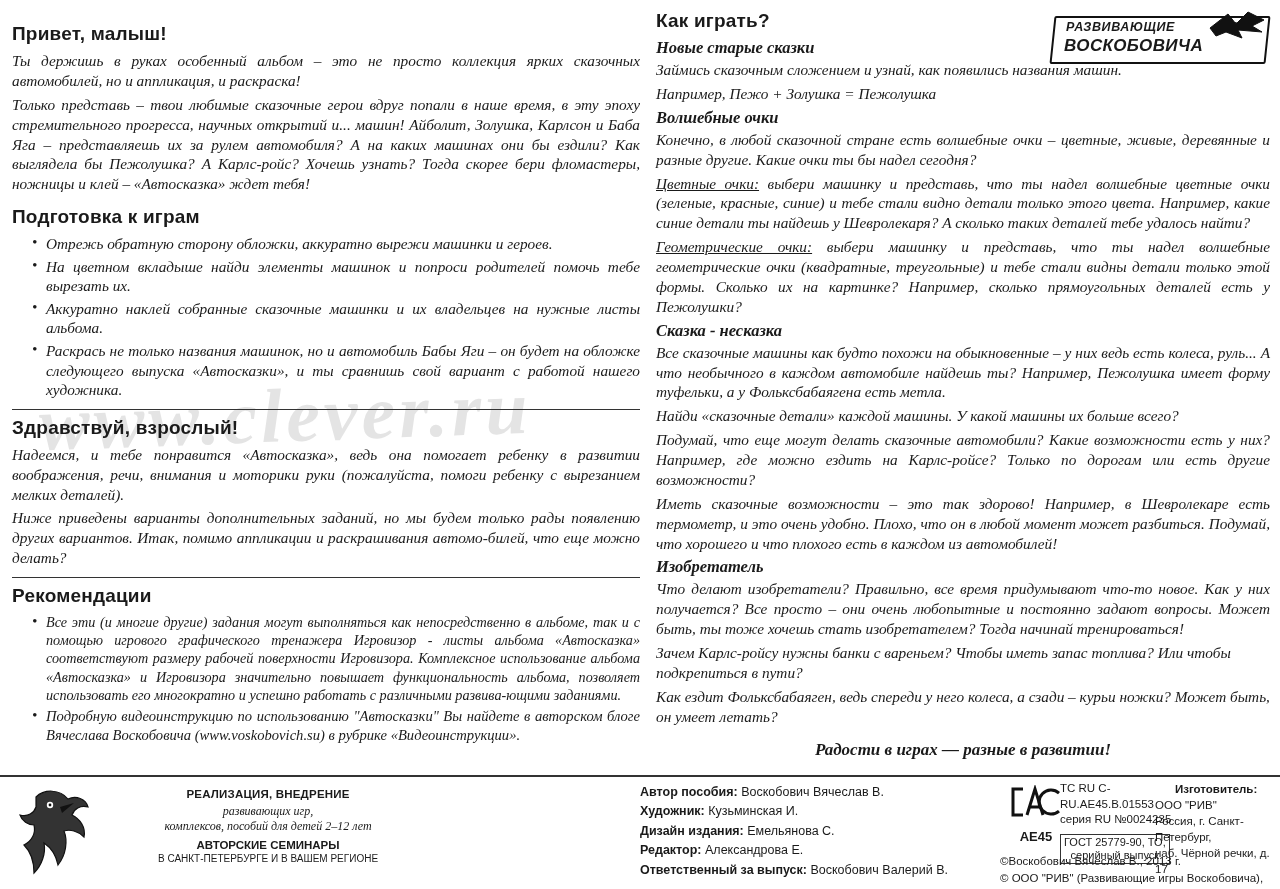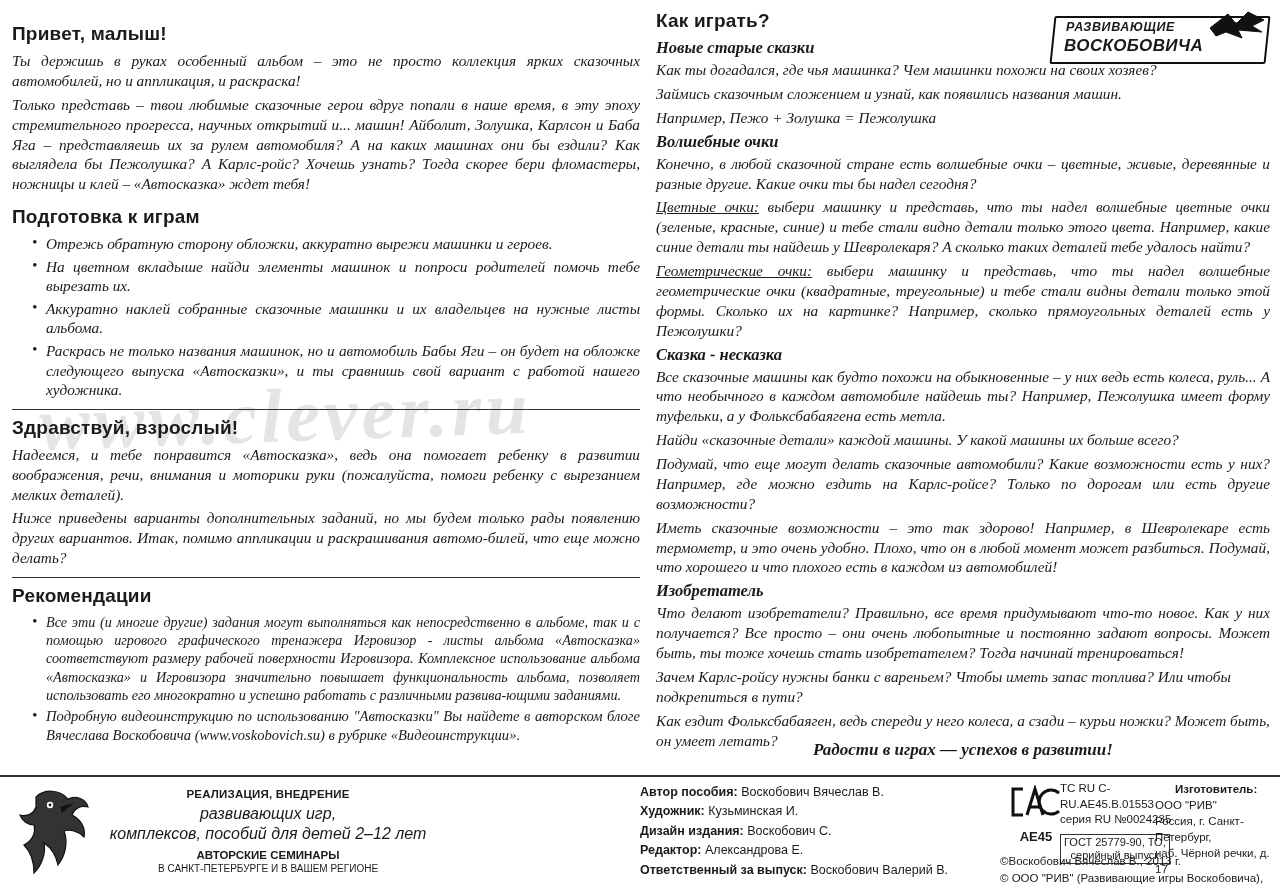--- a/index.html
+++ b/index.html
@@ -193,21 +193,21 @@
   }
   .bl-text {
     position: absolute;
     left: 100px;
     top: 4px;
     width: 320px;
     text-align: center;
     font-family: "Liberation Sans", sans-serif;
   }
   .bl-l1 { font-size: 11.5px; font-weight: bold; letter-spacing: 0.2px; line-height: 1.25; }
-  .bl-l2 { font-size: 16px; font-style: italic; margin-top: 3px; line-height: 1.25; }
+  .bl-l2 { font-size: 12px; font-style: italic; margin-top: 3px; line-height: 1.25; font-family: Liberation Serif, serif; }
   .bl-l3 { font-size: 11.5px; font-weight: bold; margin-top: 4px; line-height: 1.25; }
 
   .bottom-mid {
     position: absolute;
     left: 640px;
     top: 6px;
     width: 350px;
     font-family: "Liberation Sans", sans-serif;
     font-size: 12.5px;
     line-height: 1.55;
@@ -312,21 +312,20 @@
       <div class="logo-l2">ВОСКОБОВИЧА</div>
       <div class="logo-l3">игры</div>
       <svg class="logo-bird" viewBox="0 0 58 30">
         <path d="M2 18 L20 4 L28 14 L40 2 L56 10 L44 16 L54 22 L30 20 L34 28 L18 22 L8 26 Z" fill="#111" stroke="#111" stroke-width="1"></path>
       </svg>
     </div>
 
     <h2 class="head" style="margin-top:2px;">Как играть?</h2>
 
     <h3 class="subhead">Новые старые сказки</h3>
-    <p class="body nojust">Как ты догадался, где чья машинка? Чем машинки похожи на своих хозяев?</p>
     <p class="body nojust">Займись сказочным сложением и узнай, как появились названия машин.</p>
     <p class="body nojust">Например, Пежо + Золушка = Пежолушка</p>
 
     <h3 class="subhead">Волшебные очки</h3>
     <p class="body">Конечно, в любой сказочной стране есть волшебные очки – цветные, живые, деревянные и разные другие. Какие очки ты бы надел сегодня?</p>
 
     <p class="body"><span class="u">Цветные очки:</span><span> выбери машинку и представь, что ты надел волшебные цветные очки (зеленые, красные, синие) и тебе стали видно детали только этого цвета. Например, какие синие детали ты найдешь у Шевролекаря? А сколько таких деталей тебе удалось найти?</span></p>
 
     <p class="body"><span class="u">Геометрические очки:</span><span> выбери машинку и представь, что ты надел волшебные геометрические очки (квадратные, треугольные) и тебе стали видны детали только этой формы. Сколько их на картинке? Например, сколько прямоугольных деталей есть у Пежолушки?</span></p>
 
@@ -335,21 +334,21 @@
     <p class="body nojust">Найди «сказочные детали» каждой машины. У какой машины их больше всего?</p>
     <p class="body">Подумай, что еще могут делать сказочные автомобили? Какие возможности есть у них? Например, где можно ездить на Карлс-ройсе? Только по дорогам или есть другие возможности?</p>
     <p class="body">Иметь сказочные возможности – это так здорово! Например, в Шевролекаре есть термометр, и это очень удобно. Плохо, что он в любой момент может разбиться. Подумай, что хорошего и что плохого есть в каждом из автомобилей!</p>
 
     <h3 class="subhead">Изобретатель</h3>
     <p class="body">Что делают изобретатели? Правильно, все время придумывают что-то новое. Как у них получается? Все просто – они очень любопытные и постоянно задают вопросы.  Может быть, ты тоже хочешь  стать изобретателем? Тогда начинай тренироваться!</p>
     <p class="body nojust">Зачем Карлс-ройсу нужны банки с вареньем? Чтобы иметь запас топлива? Или чтобы подкрепиться в пути?</p>
     <p class="body nojust">Как ездит Фольксбабаяген, ведь спереди у него колеса, а сзади – курьи ножки? Может быть, он умеет летать?</p>
   </div>
 
-  <div class="slogan">Радости в играх — успехов в развитии!</div>
+  <div class="slogan">Радости в играх — разные в развитии!</div>
 
   <div class="bottom">
 
     <div class="bottom-left">
       <svg class="eagle" viewBox="0 0 92 96">
         <path d="M20 12 C28 4 44 4 52 14 C60 10 70 14 72 22 C64 20 58 24 56 30
                  C64 34 70 42 68 52 C62 46 54 44 48 46 C52 56 50 70 42 80
                  C40 70 34 62 28 58 C30 68 26 80 18 88 C18 76 14 66 8 60
                  C16 56 20 48 18 40 C12 40 6 36 4 30 C12 32 18 28 20 22 Z" fill="#333" stroke="#111" stroke-width="1.2"></path>
         <circle cx="34" cy="20" r="3.2" fill="#fff"></circle>
@@ -369,21 +368,21 @@
       <div>
         <span class="lbl">Автор пособия:</span>
         <span>Воскобович Вячеслав В.</span>
       </div>
       <div>
         <span class="lbl">Художник:</span>
         <span>Кузьминская И.</span>
       </div>
       <div>
         <span class="lbl">Дизайн издания:</span>
-        <span>Воскобович С.</span>
+        <span>Емельянова С.</span>
       </div>
       <div>
         <span class="lbl">Редактор:</span>
         <span>Александрова Е.</span>
       </div>
       <div>
         <span class="lbl">Ответственный за выпуск:</span>
         <span>Воскобович Валерий В.</span>
       </div>
     </div>

